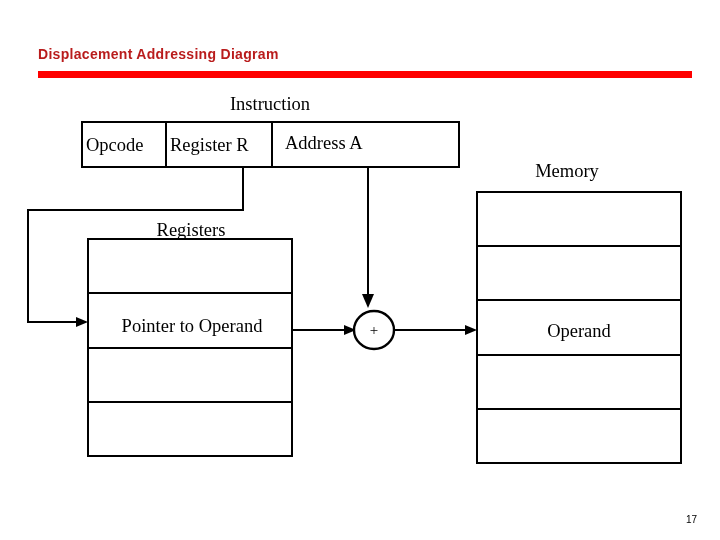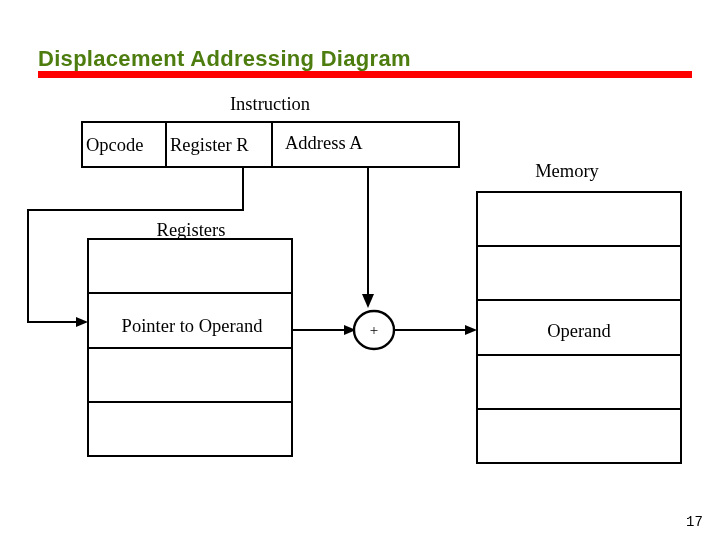--- a/index.html
+++ b/index.html
@@ -15,23 +15,23 @@
     overflow: hidden;
     font-family: "Liberation Serif", serif;
   }
   #slide-title {
     position: absolute;
     left: 38px;
     top: 46px;
     width: 660px;
     font-family: "Liberation Sans", sans-serif;
     font-weight: bold;
-    font-size: 22px;
+    font-size: 14px;
     letter-spacing: 0.3px;
-    color: #4d7c0f;
+    color: #b91c1c;
     white-space: nowrap;
   }
   #title-rule {
     position: absolute;
     left: 38px;
     top: 71px;
     width: 654px;
     height: 7px;
     background: #FF0000;
   }
@@ -46,22 +46,22 @@
     font-family: "Liberation Serif", serif;
     fill: #000000;
   }
   .cap-label { font-size: 18.5px; }
   .cell-label { font-size: 18.5px; }
   .plus-label { font-size: 15px; }
   #page-number {
     position: absolute;
     left: 686px;
     top: 514px;
-    font-family: Liberation Mono, monospace;
-    font-size: 14px;
+    font-family: Liberation Sans, sans-serif;
+    font-size: 10px;
     color: #000000;
   }
 </style>
 </head>
 <body>
 
 <div id="slide">
 
   <div id="slide-title">Displacement Addressing Diagram</div>
   <div id="title-rule"></div>

